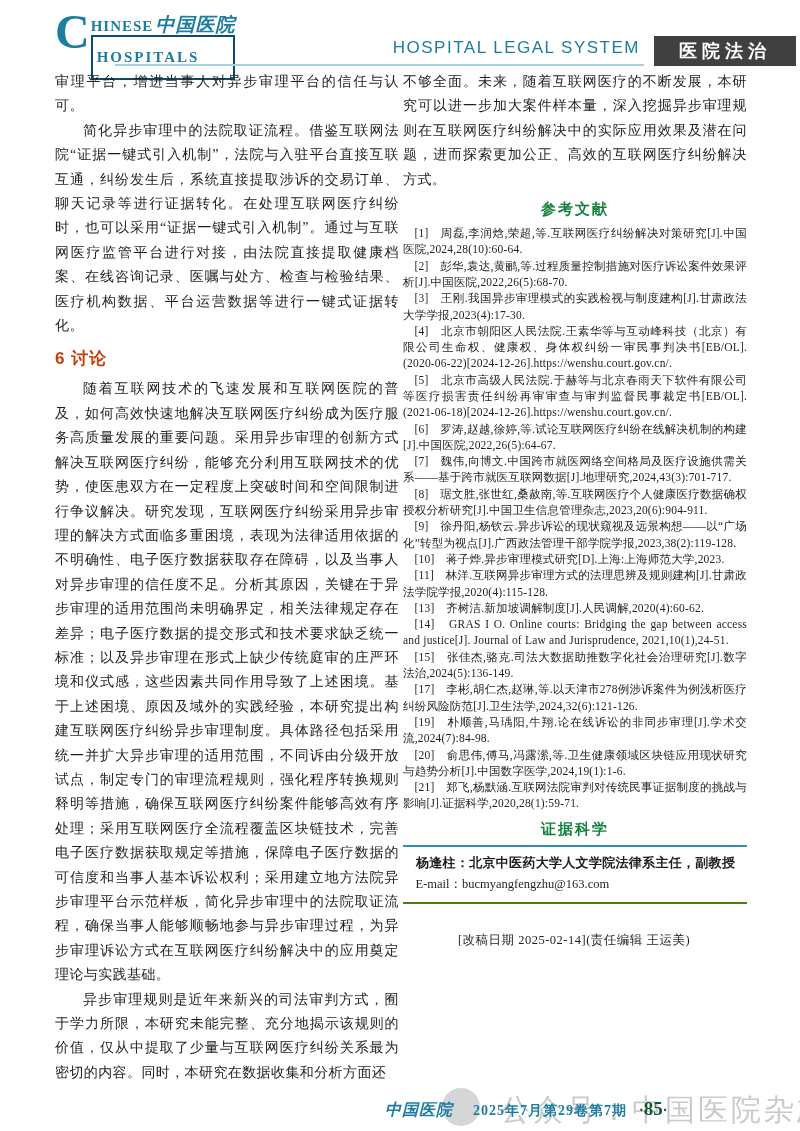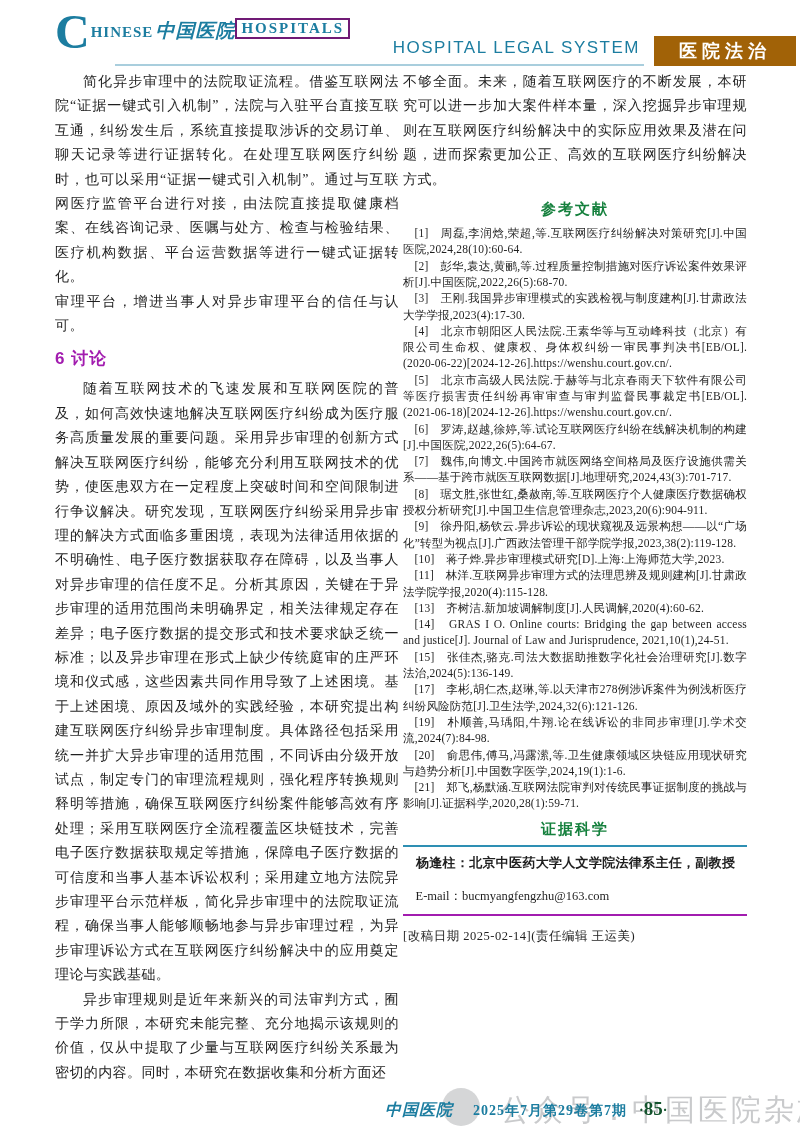--- a/index.html
+++ b/index.html
@@ -10,33 +10,33 @@
     font-family:"Liberation Serif","DejaVu Serif",serif;
     color:#1f1f1f;
     overflow:hidden;
   }
   .page{position:absolute;inset:0;}
 
   
   .header{position:absolute;top:10px;left:55px;right:0;height:52px;}
   .logo{display:flex;align-items:flex-start;color:#1c7da0;}
   .logo-c{font-size:48px;font-weight:bold;line-height:44px;}
-  .logo-stack{display:flex;flex-direction:row;margin-left:1px;margin-top:6px;}
+  .logo-stack{display:flex;flex-direction:column;margin-left:1px;margin-top:6px;}
   .logo-top{display:flex;align-items:flex-end;gap:2px;}
   .logo-hinese{font-size:15px;font-weight:bold;letter-spacing:1px;line-height:14px;}
   .logo-cn{font-size:19px;font-weight:bold;font-style:italic;line-height:17px;letter-spacing:1px;}
-  .logo-hospitals{font-size:15px;font-weight:bold;letter-spacing:2px;border:2px solid #701a75;padding:0 4px;margin-top:2px;line-height:17px;}
+  .logo-hospitals{font-size:15px;font-weight:bold;letter-spacing:2px;border:2px solid #0c4a6e;padding:12px 4px;margin-top:2px;line-height:17px;}
   .section-en{
     position:absolute;top:28px;right:160px;
     font-family:"Liberation Sans","DejaVu Sans",sans-serif;
     font-size:17px;color:#1c7da0;letter-spacing:1.5px;
   }
   .section-badge{
     position:absolute;top:26px;right:4px;width:142px;height:30px;
-    background:#a16207;color:#ffffff;
+    background:#404040;color:#ffffff;
     font-family:"Liberation Sans","DejaVu Sans",sans-serif;
     font-size:18px;font-weight:bold;letter-spacing:5px;
     display:flex;align-items:center;justify-content:center;
   }
   .header-underline{
     position:absolute;top:54px;left:60px;right:156px;height:2px;background:#a9cedd;
   }
 
   
   .col{position:absolute;top:70px;width:344px;}
@@ -44,44 +44,44 @@
   .col-right{left:403px;}
 
   .body-p{
     font-size:14px;line-height:24.4px;text-align:justify;margin:0;
     letter-spacing:0.4px;
   }
   .indent{text-indent:2em;}
 
   .h-discuss{
     font-family:"Liberation Sans","DejaVu Sans",sans-serif;
-    color:#a21caf;font-size:17px;font-weight:bold;
+    color:#c2410c;font-size:17px;font-weight:bold;
     margin:9px 0 7px 0;letter-spacing:1px;
   }
   .h-center{
     font-family:"Liberation Sans","DejaVu Sans",sans-serif;
     color:#15803d;font-size:15px;font-weight:bold;text-align:center;
     margin:8px 0 6px 0;letter-spacing:2px;
   }
 
   
   .refs{margin:0;padding:0;list-style:none;}
   .refs p{
     margin:0;font-size:11.5px;line-height:16.3px;text-align:justify;
     text-indent:1em;letter-spacing:0.2px;
   }
 
   
   .author-box{
-    border-top:2px solid #2e8fb3;border-bottom:2px solid #a21caf;
+    border-top:2px solid #2e8fb3;border-bottom:2px solid #4d7c0f;
     margin-top:5px;padding:7px 0 9px 0;
   }
   .author-line{font-size:13px;font-weight:bold;margin:0;text-indent:1em;letter-spacing:0.3px;}
-  .email-line{font-size:12.5px;margin:16px 0 0 0;text-indent:1em;}
-  .date-line{font-size:12.5px;margin:12px 2px 0 0;text-align:left;letter-spacing:0.5px;}
+  .email-line{font-size:12.5px;margin:4px 0 0 0;text-indent:1em;}
+  .date-line{font-size:12.5px;margin:28px 2px 0 0;text-align:center;letter-spacing:0.5px;}
 
   
   .watermark{
     position:absolute;top:1090px;left:500px;
     font-family:"Liberation Sans","DejaVu Sans",sans-serif;
     font-size:30px;color:#a9abad;opacity:0.62;letter-spacing:3px;white-space:nowrap;
   }
   .watermark-circle{
     position:absolute;top:1088px;left:442px;width:38px;height:38px;border-radius:50%;
     background:#b3b5b6;opacity:0.55;
@@ -110,22 +110,22 @@
         </span>
         <span class="logo-hospitals">HOSPITALS</span>
       </span>
     </div>
     <div class="section-en">HOSPITAL LEGAL SYSTEM</div>
     <div class="section-badge">医院法治</div>
     <div class="header-underline"></div>
   </div>
 
   <div class="col col-left">
+    <p class="body-p">审理平台，增进当事人对异步审理平台的信任与认可。</p>
     <p class="body-p indent">简化异步审理中的法院取证流程。借鉴互联网法院“证据一键式引入机制”，法院与入驻平台直接互联互通，纠纷发生后，系统直接提取涉诉的交易订单、聊天记录等进行证据转化。在处理互联网医疗纠纷时，也可以采用“证据一键式引入机制”。通过与互联网医疗监管平台进行对接，由法院直接提取健康档案、在线咨询记录、医嘱与处方、检查与检验结果、医疗机构数据、平台运营数据等进行一键式证据转化。</p>
-    <p class="body-p">审理平台，增进当事人对异步审理平台的信任与认可。</p>
     <div class="h-discuss">6 讨论</div>
     <p class="body-p indent">随着互联网技术的飞速发展和互联网医院的普及，如何高效快速地解决互联网医疗纠纷成为医疗服务高质量发展的重要问题。采用异步审理的创新方式解决互联网医疗纠纷，能够充分利用互联网技术的优势，使医患双方在一定程度上突破时间和空间限制进行争议解决。研究发现，互联网医疗纠纷采用异步审理的解决方式面临多重困境，表现为法律适用依据的不明确性、电子医疗数据获取存在障碍，以及当事人对异步审理的信任度不足。分析其原因，关键在于异步审理的适用范围尚未明确界定，相关法律规定存在差异；电子医疗数据的提交形式和技术要求缺乏统一标准；以及异步审理在形式上缺少传统庭审的庄严环境和仪式感，这些因素共同作用导致了上述困境。基于上述困境、原因及域外的实践经验，本研究提出构建互联网医疗纠纷异步审理制度。具体路径包括采用统一并扩大异步审理的适用范围，不同诉由分级开放试点，制定专门的审理流程规则，强化程序转换规则释明等措施，确保互联网医疗纠纷案件能够高效有序处理；采用互联网医疗全流程覆盖区块链技术，完善电子医疗数据获取规定等措施，保障电子医疗数据的可信度和当事人基本诉讼权利；采用建立地方法院异步审理平台示范样板，简化异步审理中的法院取证流程，确保当事人能够顺畅地参与异步审理过程，为异步审理诉讼方式在互联网医疗纠纷解决中的应用奠定理论与实践基础。</p>
     <p class="body-p indent">异步审理规则是近年来新兴的司法审判方式，囿于学力所限，本研究未能完整、充分地揭示该规则的价值，仅从中提取了少量与互联网医疗纠纷关系最为密切的内容。同时，本研究在数据收集和分析方面还</p>
   </div>
 
   <div class="col col-right">
     <p class="body-p">不够全面。未来，随着互联网医疗的不断发展，本研究可以进一步加大案件样本量，深入挖掘异步审理规则在互联网医疗纠纷解决中的实际应用效果及潜在问题，进而探索更加公正、高效的互联网医疗纠纷解决方式。</p>
     <div class="h-center">参考文献</div>
 
     <div class="refs">

